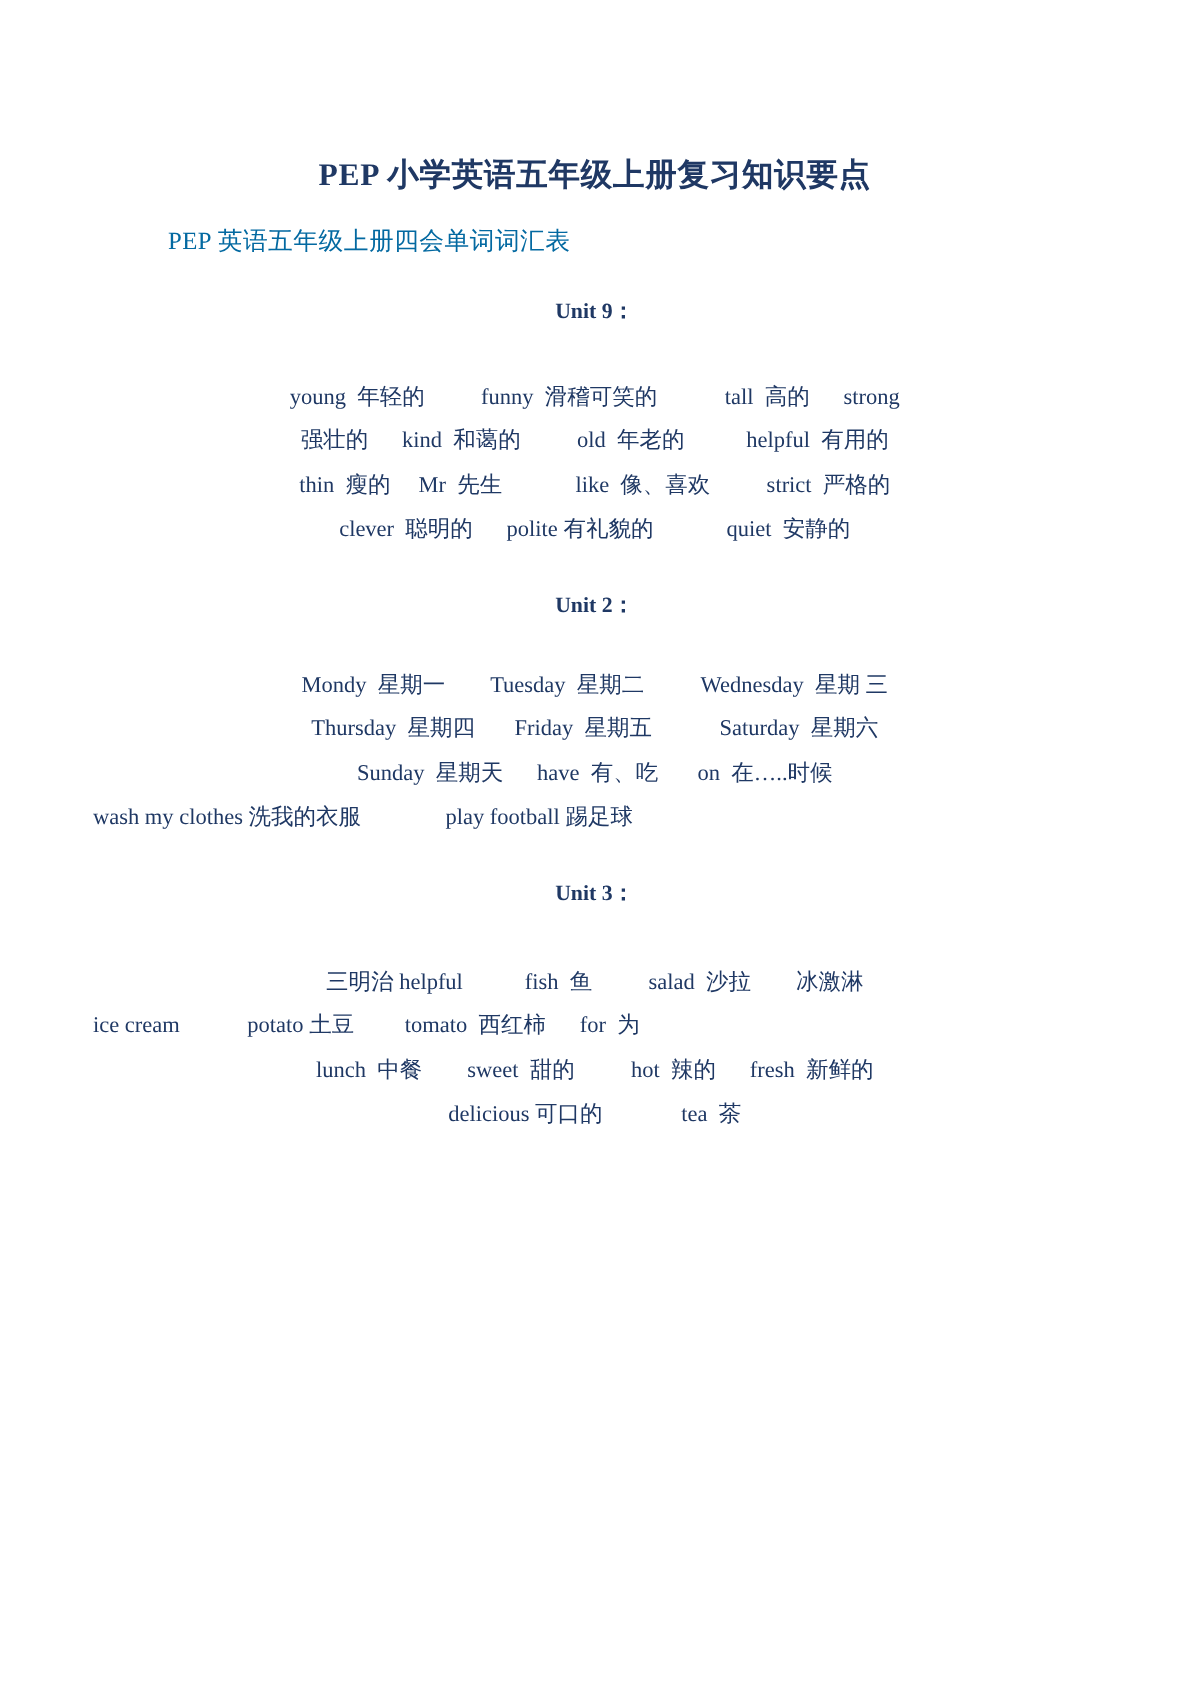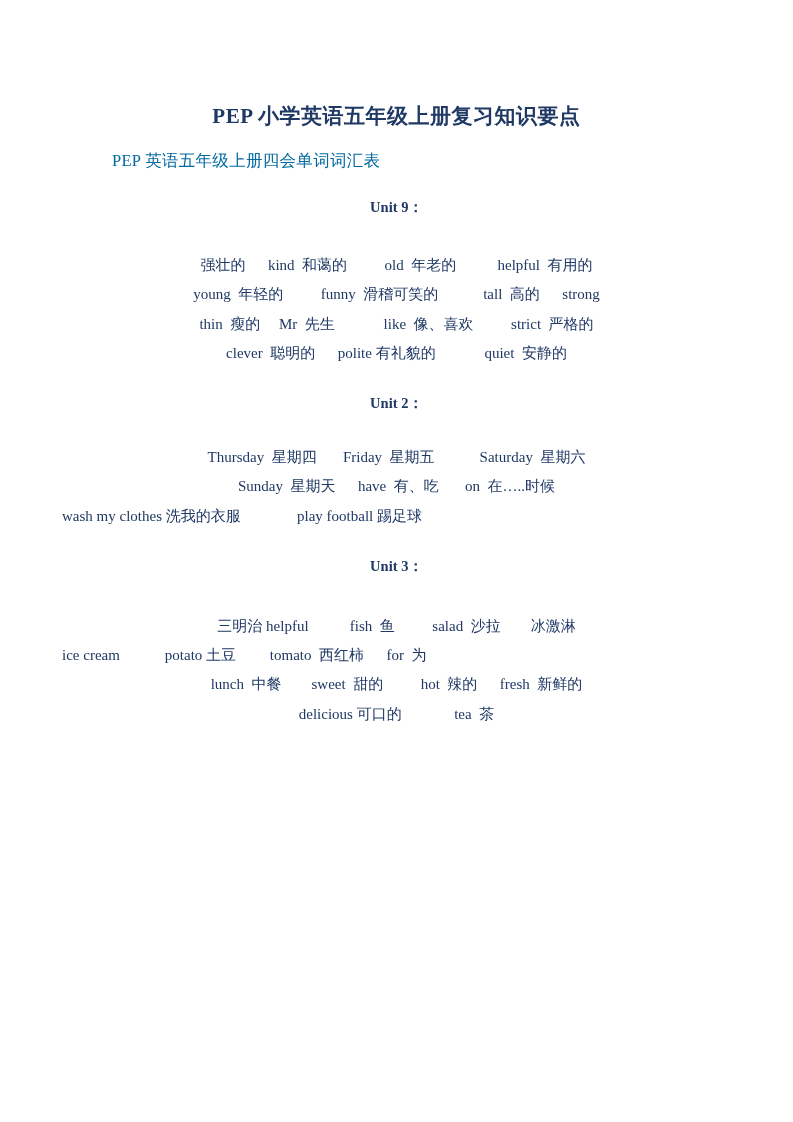--- a/index.html
+++ b/index.html
@@ -65,28 +65,29 @@
 <body>
 
 <div class="page">
 
   <h1 class="doc-title">PEP 小学英语五年级上册复习知识要点</h1>
 
   <div class="subtitle">PEP 英语五年级上册四会单词词汇表</div>
 
   <div class="unit-heading">Unit 9：</div>
   <div class="word-block">
+    <div class="word-line line-center">young  年轻的          funny  滑稽可笑的            tall  高的      strong</div>
     <div class="word-line line-center">强壮的      kind  和蔼的          old  年老的           helpful  有用的</div>
-    <div class="word-line line-center">young  年轻的          funny  滑稽可笑的            tall  高的      strong</div>
     <div class="word-line line-center">thin  瘦的     Mr  先生             like  像、喜欢          strict  严格的</div>
     <div class="word-line line-center">clever  聪明的      polite 有礼貌的             quiet  安静的</div>
   </div>
 
   <div class="unit-heading">Unit 2：</div>
   <div class="word-block u2-block">
+    <div class="word-line line-center">Mondy  星期一        Tuesday  星期二          Wednesday  星期 三</div>
     <div class="word-line line-center">Thursday  星期四       Friday  星期五            Saturday  星期六</div>
     <div class="word-line line-center">Sunday  星期天      have  有、吃       on  在…..时候</div>
     <div class="word-line line-left">wash my clothes 洗我的衣服               play football 踢足球</div>
   </div>
 
   <div class="unit-heading">Unit 3：</div>
   <div class="word-block u3-block">
     <div class="word-line line-center">三明治 helpful           fish  鱼          salad  沙拉        冰激淋</div>
     <div class="word-line line-left">ice cream            potato 土豆         tomato  西红柿      for  为</div>
     <div class="word-line line-center">lunch  中餐        sweet  甜的          hot  辣的      fresh  新鲜的</div>

